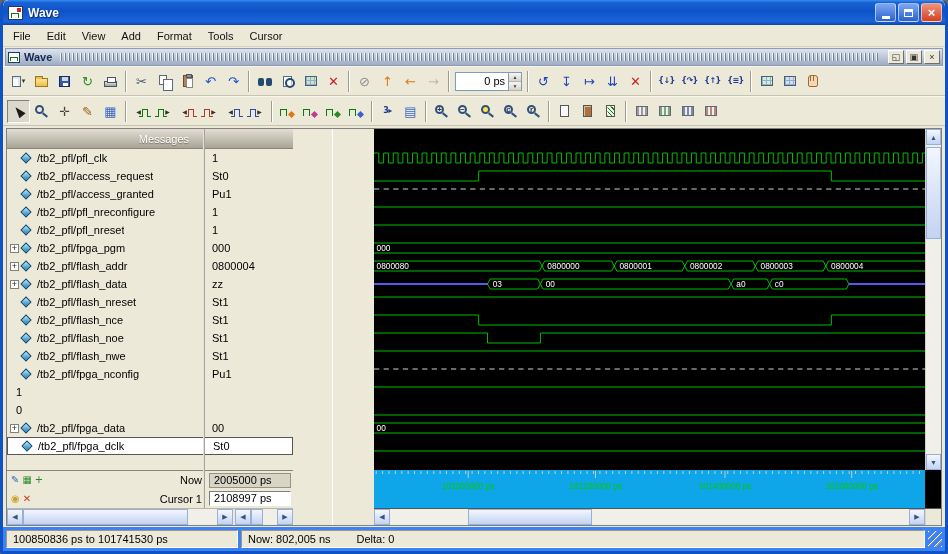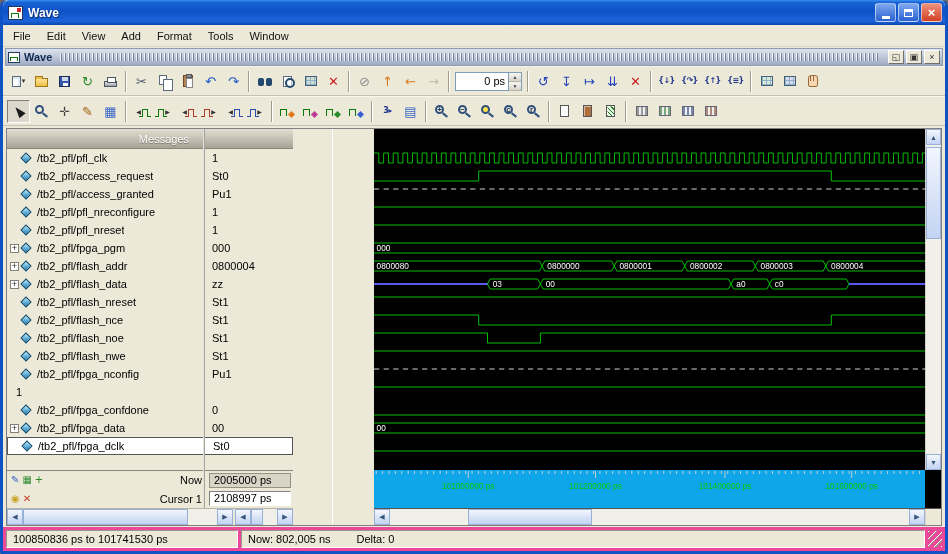--- a/index.html
+++ b/index.html
@@ -126,21 +126,21 @@
   .vscroll{position:absolute;top:0;right:0;bottom:0;width:16px;background:#f1f0e8;display:flex;flex-direction:column;border-left:1px solid #d4d0c8;}
   .sb-btn.v{height:16px;width:100%;}
   .sb-track.v{flex:1;}
   .vthumb{left:0;right:0;top:2px;height:92px;bottom:auto;}
   .timeline{height:38px;flex:none;display:flex;background:#0ea5e9;}
   #tlsvg{display:block;width:calc(100% - 16px);height:38px;shape-rendering:crispEdges;}
   .tl-corner{width:16px;background:#000;}
   .wscroll{height:17px;flex:none;display:flex;background:#ece9d8;border-top:1px solid #555;}
   .sb-corner{width:16px;background:#ece9d8;border-left:1px solid #d8d4c8;flex:none;}
   
-  .statusbar{height:24px;flex:none;display:flex;align-items:center;background:#ec4899;padding:0 3px;gap:3px;margin-top:1px;}
+  .statusbar{height:24px;flex:none;display:flex;align-items:center;background:#3b82f6;padding:0 3px;gap:3px;margin-top:1px;}
   .scell{border:1px solid;border-color:#9a9689 #fff #fff #9a9689;height:18px;line-height:16px;font-size:11px;padding:0 6px;background:#ece9d8;}
   .c1{flex:0 0 232px;}
   .c2{flex:1;display:flex;gap:26px;}
   .grip{width:14px;height:16px;flex:none;background:repeating-linear-gradient(135deg,#fff 0 1px,#9a9689 1px 2px,transparent 2px 5px);}
 </style>
 </head>
 <body>
 
 <div class="win">
   <div class="titlebar">
@@ -158,21 +158,21 @@
       </span>
   </div>
 
   <div class="menubar">
       <span class="menu-item">File</span>
       <span class="menu-item">Edit</span>
       <span class="menu-item">View</span>
       <span class="menu-item">Add</span>
       <span class="menu-item">Format</span>
       <span class="menu-item">Tools</span>
-      <span class="menu-item">Window</span>
+      <span class="menu-item">Cursor</span>
     </div>
 
   <div class="innerbar">
     <span class="inner-icon"></span>
     <span class="inner-title">Wave</span>
     <span class="innergrip"></span>
     <span class="ibtn">◱</span>
     <span class="ibtn">▣</span>
     <span class="ibtn">×</span>
   </div>
@@ -505,25 +505,20 @@
               <span class="expspace"></span>
               <span class="dia"></span>
               <span class="sname">/tb2_pfl/fpga_nconfig</span>
             </span>
             <span class="valcell">Pu1</span>
           </div>
           <div class="srow">
             <span class="valcell">1</span>
           </div>
           <div class="srow">
-            <span class="namecell">
-              <span class="expspace"></span>
-              <span class="dia"></span>
-              <span class="sname">/tb2_pfl/fpga_confdone</span>
-            </span>
             <span class="valcell">0</span>
           </div>
           <div class="srow">
             <span class="namecell">
               <span class="exp">+</span>
               <span class="dia"></span>
               <span class="sname">/tb2_pfl/fpga_data</span>
             </span>
             <span class="valcell">00</span>
           </div>

